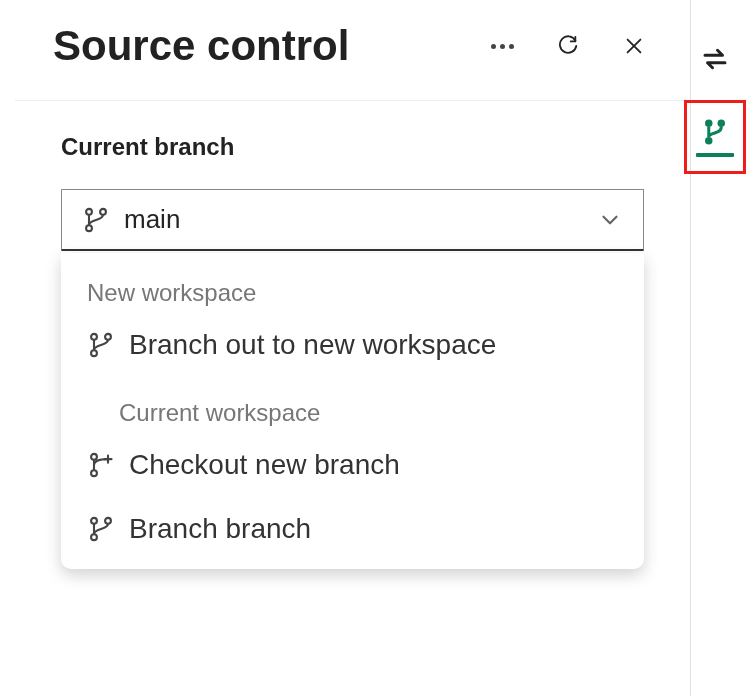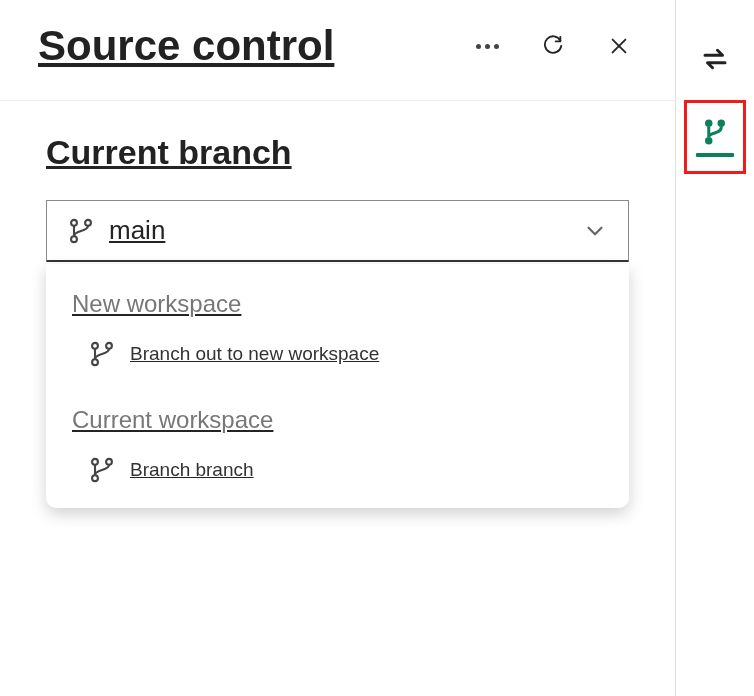--- a/index.html
+++ b/index.html
@@ -6,41 +6,40 @@
   html, body { margin:0; padding:0; }
   body {
     width:754px; height:696px;
     font-family: "Segoe UI", -apple-system, sans-serif;
     background:#fff; color:#242424;
     position:relative; overflow:hidden;
   }
 
   
   .panel {
-    position:absolute; left:0; top:0; width:676px; height:100%;
+    position:absolute; left:15px; top:0; width:676px; height:100%;
     border-right:1px solid #e0e0e0;
-    text-decoration:underline;
   }
   .panel-header {
     display:flex; align-items:center; justify-content:space-between;
     padding:22px 40px 30px 38px;
     border-bottom:1px solid #eee;
   }
   .panel-title {
     font-size:42px; font-weight:600; color:#222;
   }
   .header-actions { display:flex; align-items:center; gap:34px; }
   .icon-btn {
     width:32px; height:32px; display:flex; align-items:center; justify-content:center;
     cursor:pointer; color:#242424;
   }
   .icon-btn svg { width:22px; height:22px; stroke:currentColor; fill:none; }
 
   .panel-body { padding:32px 46px 0 46px; }
-  .section-label { font-size:34px; font-weight:600; color:#222; margin-bottom:28px; }
+  .section-label { font-size:24px; font-weight:600; color:#222; margin-bottom:28px; }
 
   
   .dropdown {
     border:1px solid #888; border-radius:1px;
     display:flex; align-items:center; padding:14px 20px;
     gap:14px; cursor:pointer; position:relative;
     border-bottom:2px solid #333;
   }
   .dropdown .branch-icon { width:28px; height:28px; color:#444; }
   .dropdown-value { font-size:26px; color:#242424; flex:1; }
@@ -52,21 +51,21 @@
     border-radius:0 0 10px 10px;
     box-shadow: 0 6px 16px rgba(0,0,0,.18);
     background:#fff;
     padding:18px 0 8px 0;
   }
   .menu-group-label {
     font-size:24px; color:#777; padding:8px 30px 6px 26px;
   }
   .menu-item {
     display:flex; align-items:center; gap:14px;
-    padding:16px 42px; cursor:pointer; font-size:19px; color:#333;
+    padding:16px 26px; cursor:pointer; font-size:28px; color:#333;
   }
   .menu-item svg { width:28px; height:28px; color:#444; }
 
   
   .rail {
     position:absolute; right:0; top:0; width:78px; height:100%;
     display:flex; flex-direction:column; align-items:center; padding-top:38px; gap:20px;
   }
   .rail-btn {
     width:42px; height:42px; display:flex; align-items:center; justify-content:center;
@@ -134,21 +133,30 @@
       <div class="menu-item">
         <svg viewBox="0 0 24 24">
           <circle cx="6" cy="5" r="2.5" fill="none" stroke="#444" stroke-width="1.8"></circle>
           <circle cx="6" cy="19" r="2.5" fill="none" stroke="#444" stroke-width="1.8"></circle>
           <circle cx="18" cy="5" r="2.5" fill="none" stroke="#444" stroke-width="1.8"></circle>
           <path d="M6 7.5 V16.5 M18 7.5 C18 13 6 11 6 16.5" fill="none" stroke="#444" stroke-width="1.8"></path>
         </svg>
         <span>Branch out to new workspace</span>
       </div>
 
-      <div class="menu-group-label" style="margin-top:14px;">Current workspace</div>
+      <div class="menu-group-label" style="margin-top:14px;margin-left:32px;">Current workspace</div>
+      <div class="menu-item">
+        <svg viewBox="0 0 24 24">
+          <circle cx="6" cy="5" r="2.5" fill="none" stroke="#444" stroke-width="1.8"></circle>
+          <circle cx="6" cy="19" r="2.5" fill="none" stroke="#444" stroke-width="1.8"></circle>
+          <path d="M6 7.5 V16.5 M6 12 C6 8 13 7 18 7" fill="none" stroke="#444" stroke-width="1.8"></path>
+          <path d="M18 4 V10 M15 7 H21" fill="none" stroke="#444" stroke-width="1.8" stroke-linecap="round"></path>
+        </svg>
+        <span>Checkout new branch</span>
+      </div>
       <div class="menu-item">
         <svg viewBox="0 0 24 24">
           <circle cx="6" cy="5" r="2.5" fill="none" stroke="#444" stroke-width="1.8"></circle>
           <circle cx="6" cy="19" r="2.5" fill="none" stroke="#444" stroke-width="1.8"></circle>
           <circle cx="18" cy="5" r="2.5" fill="none" stroke="#444" stroke-width="1.8"></circle>
           <path d="M6 7.5 V16.5 M18 7.5 C18 13 6 11 6 16.5" fill="none" stroke="#444" stroke-width="1.8"></path>
         </svg>
         <span>Branch branch</span>
       </div>
     </div>

